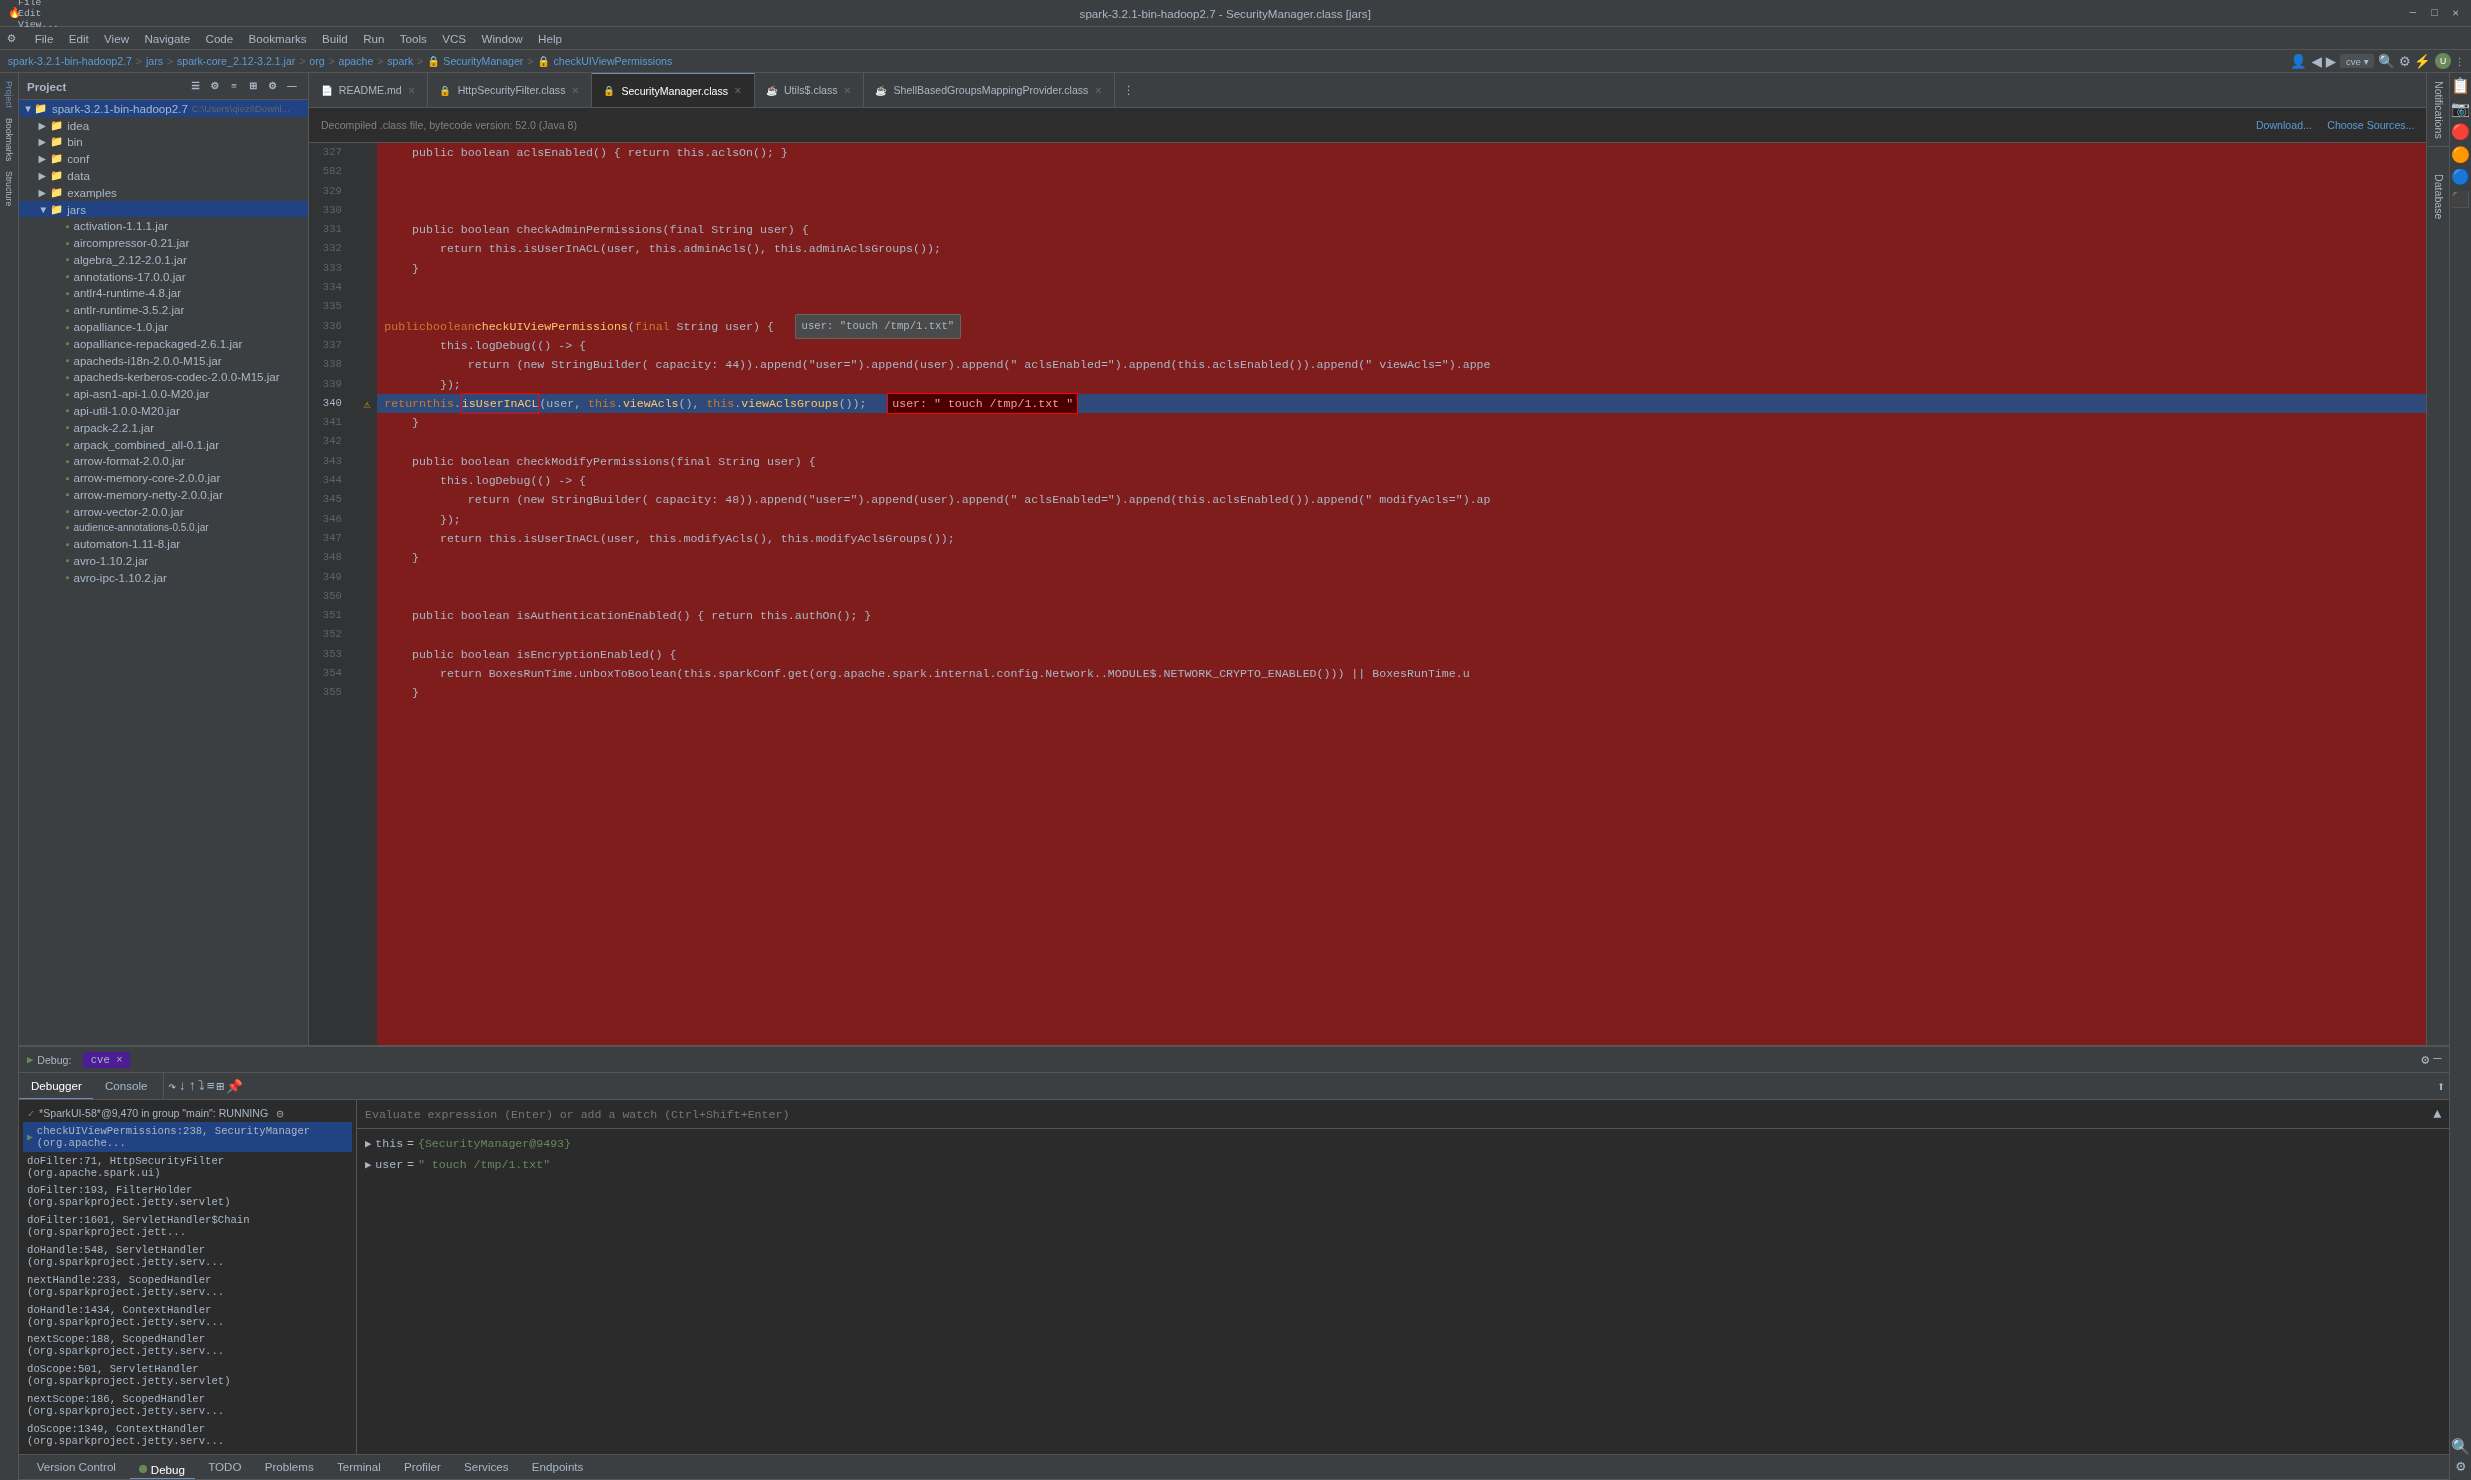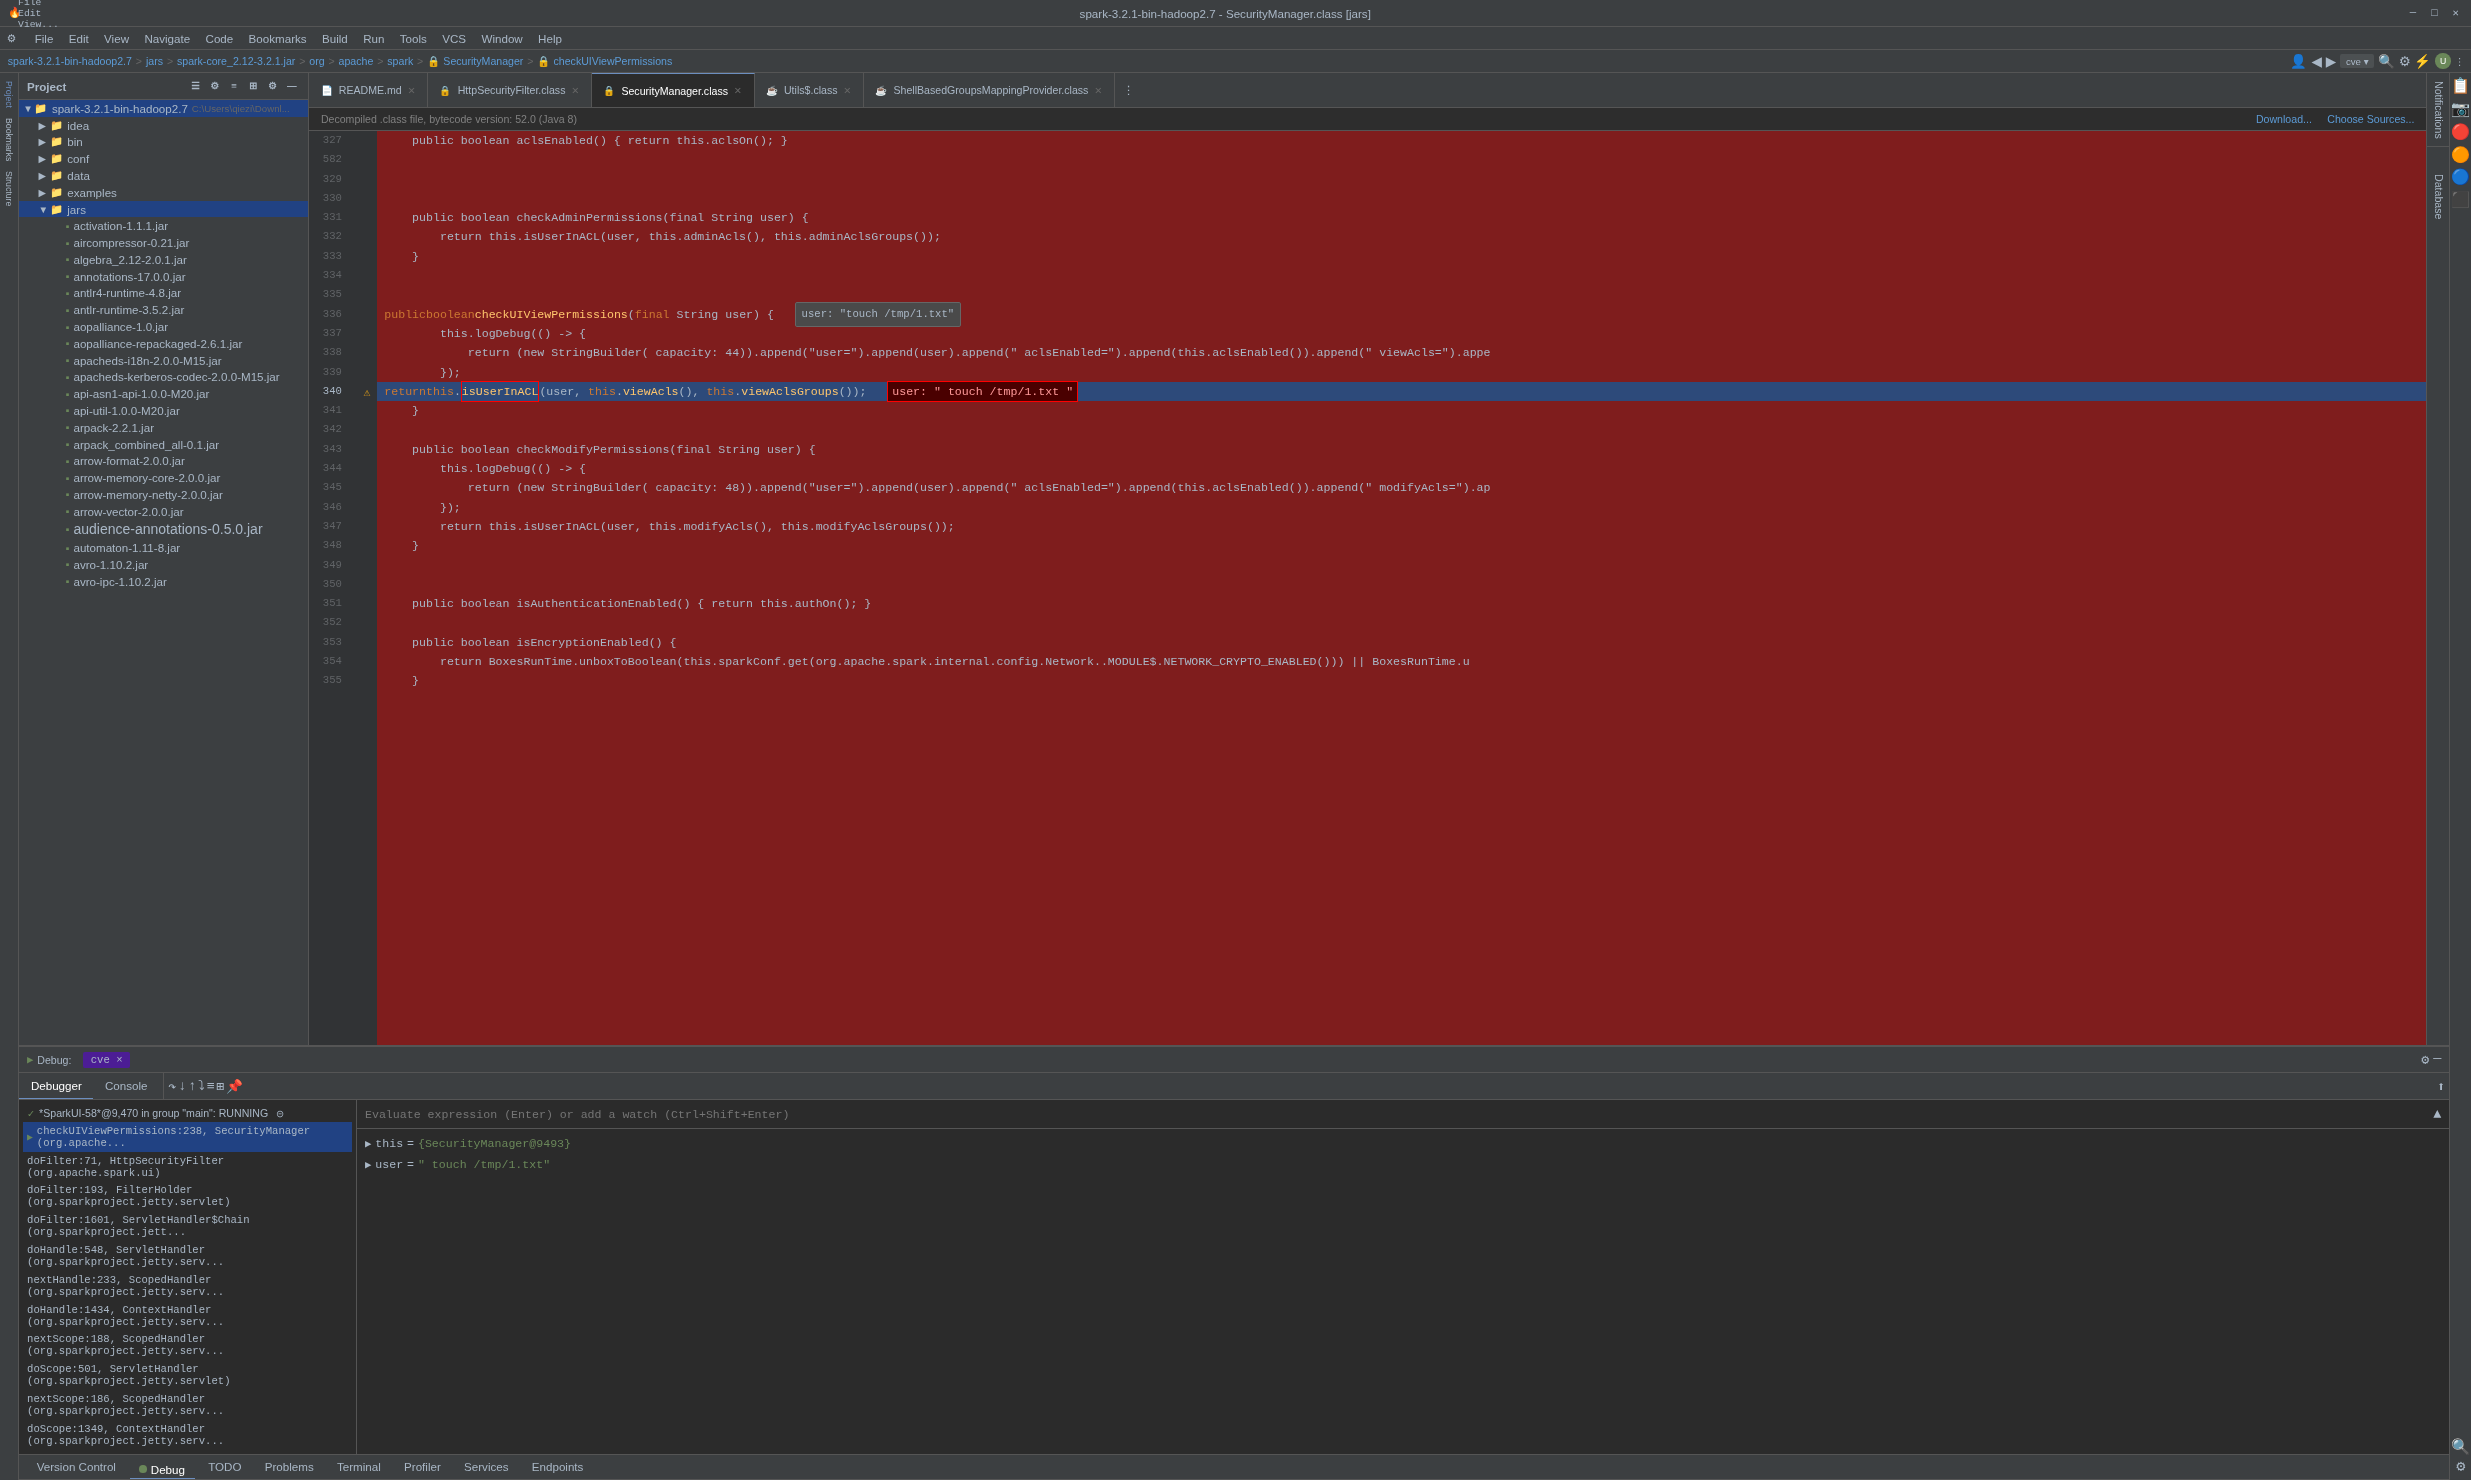--- a/index.html
+++ b/index.html
@@ -45,21 +45,21 @@
     .tab-bar { height: 35px; background: #3c3f41; display: flex; align-items: stretch; border-bottom: 1px solid #555; overflow: hidden; }
     .tab { display: flex; align-items: center; padding: 0 11.6px; gap: 5.8px; font-family: Arial, sans-serif; font-size: 10.6px; color: #a9b7c6; border-right: 1px solid #555; cursor: pointer; white-space: nowrap; min-width: 0; }
     .tab.active { background: #2b2b2b; color: #ffffff; border-top: 1.9px solid #6c8ebf; }
     .tab .close-btn { font-size: 9.7px; color: #666; cursor: pointer; }
     .tab .tab-icon { font-size: 9.7px; }
     .tab .tab-icon.orange { color: #e8a317; }
     .tab .tab-icon.blue { color: #5c9bd6; }
     .tab-more { padding: 0 7.7px; display: flex; align-items: center; color: #a9b7c6; cursor: pointer; }
     
     
-    .editor-info-bar { height: 23px; background: #2d2d2d; display: flex; align-items: center; padding: 0 11.6px; border-bottom: 1px solid #555; font-family: Arial, sans-serif; font-size: 10.6px; color: #808080; justify-content: space-between; }
+    .editor-info-bar { height: 35px; background: #2d2d2d; display: flex; align-items: center; padding: 0 11.6px; border-bottom: 1px solid #555; font-family: Arial, sans-serif; font-size: 10.6px; color: #808080; justify-content: space-between; }
     .download-choose { display: flex; gap: 15.4px; }
     .download-link { color: #5c9bd6; cursor: pointer; }
     
     
     .code-area { flex: 1; display: flex; overflow: hidden; background: #7f1d1d; }
     .line-numbers { width: 48px; background: #313335; text-align: right; padding-right: 7.7px; color: #606366; font-size: 11.6px; line-height: 19.3px; overflow: hidden; padding-top: 0; user-select: none; }
     .line-number { height: 19.3px; display: flex; align-items: center; justify-content: flex-end; padding-right: 7.7px; font-family: 'Courier New', monospace; font-size: 10.6px; }
     .line-number.active { color: #a9b7c6; }
     .gutter { width: 19.3px; background: #313335; }
     .gutter-cell { height: 19.3px; display: flex; align-items: center; justify-content: center; font-size: 9.7px; }
@@ -346,21 +346,21 @@
               <div class="tree-item">
                 <span class="indent" style="width:31px;display:inline-block;"></span>
                 <span class="tree-arrow" style="opacity:0;">▶</span>
                 <span class="tree-icon" style="color:#6a8759;">▪</span>
                 <span style="font-family:Arial,sans-serif;font-size:11.6px;">arrow-vector-2.0.0.jar</span>
               </div>
               <div class="tree-item">
                 <span class="indent" style="width:31px;display:inline-block;"></span>
                 <span class="tree-arrow" style="opacity:0;">▶</span>
                 <span class="tree-icon" style="color:#6a8759;">▪</span>
-                <span style="font-family:Arial,sans-serif;font-size:14px;">audience-annotations-0.5.0.jar</span>
+                <span style="font-family:Arial,sans-serif;font-size:10px;">audience-annotations-0.5.0.jar</span>
               </div>
               <div class="tree-item">
                 <span class="indent" style="width:31px;display:inline-block;"></span>
                 <span class="tree-arrow" style="opacity:0;">▶</span>
                 <span class="tree-icon" style="color:#6a8759;">▪</span>
                 <span style="font-family:Arial,sans-serif;font-size:11.6px;">automaton-1.11-8.jar</span>
               </div>
               <div class="tree-item">
                 <span class="indent" style="width:31px;display:inline-block;"></span>
                 <span class="tree-arrow" style="opacity:0;">▶</span>

